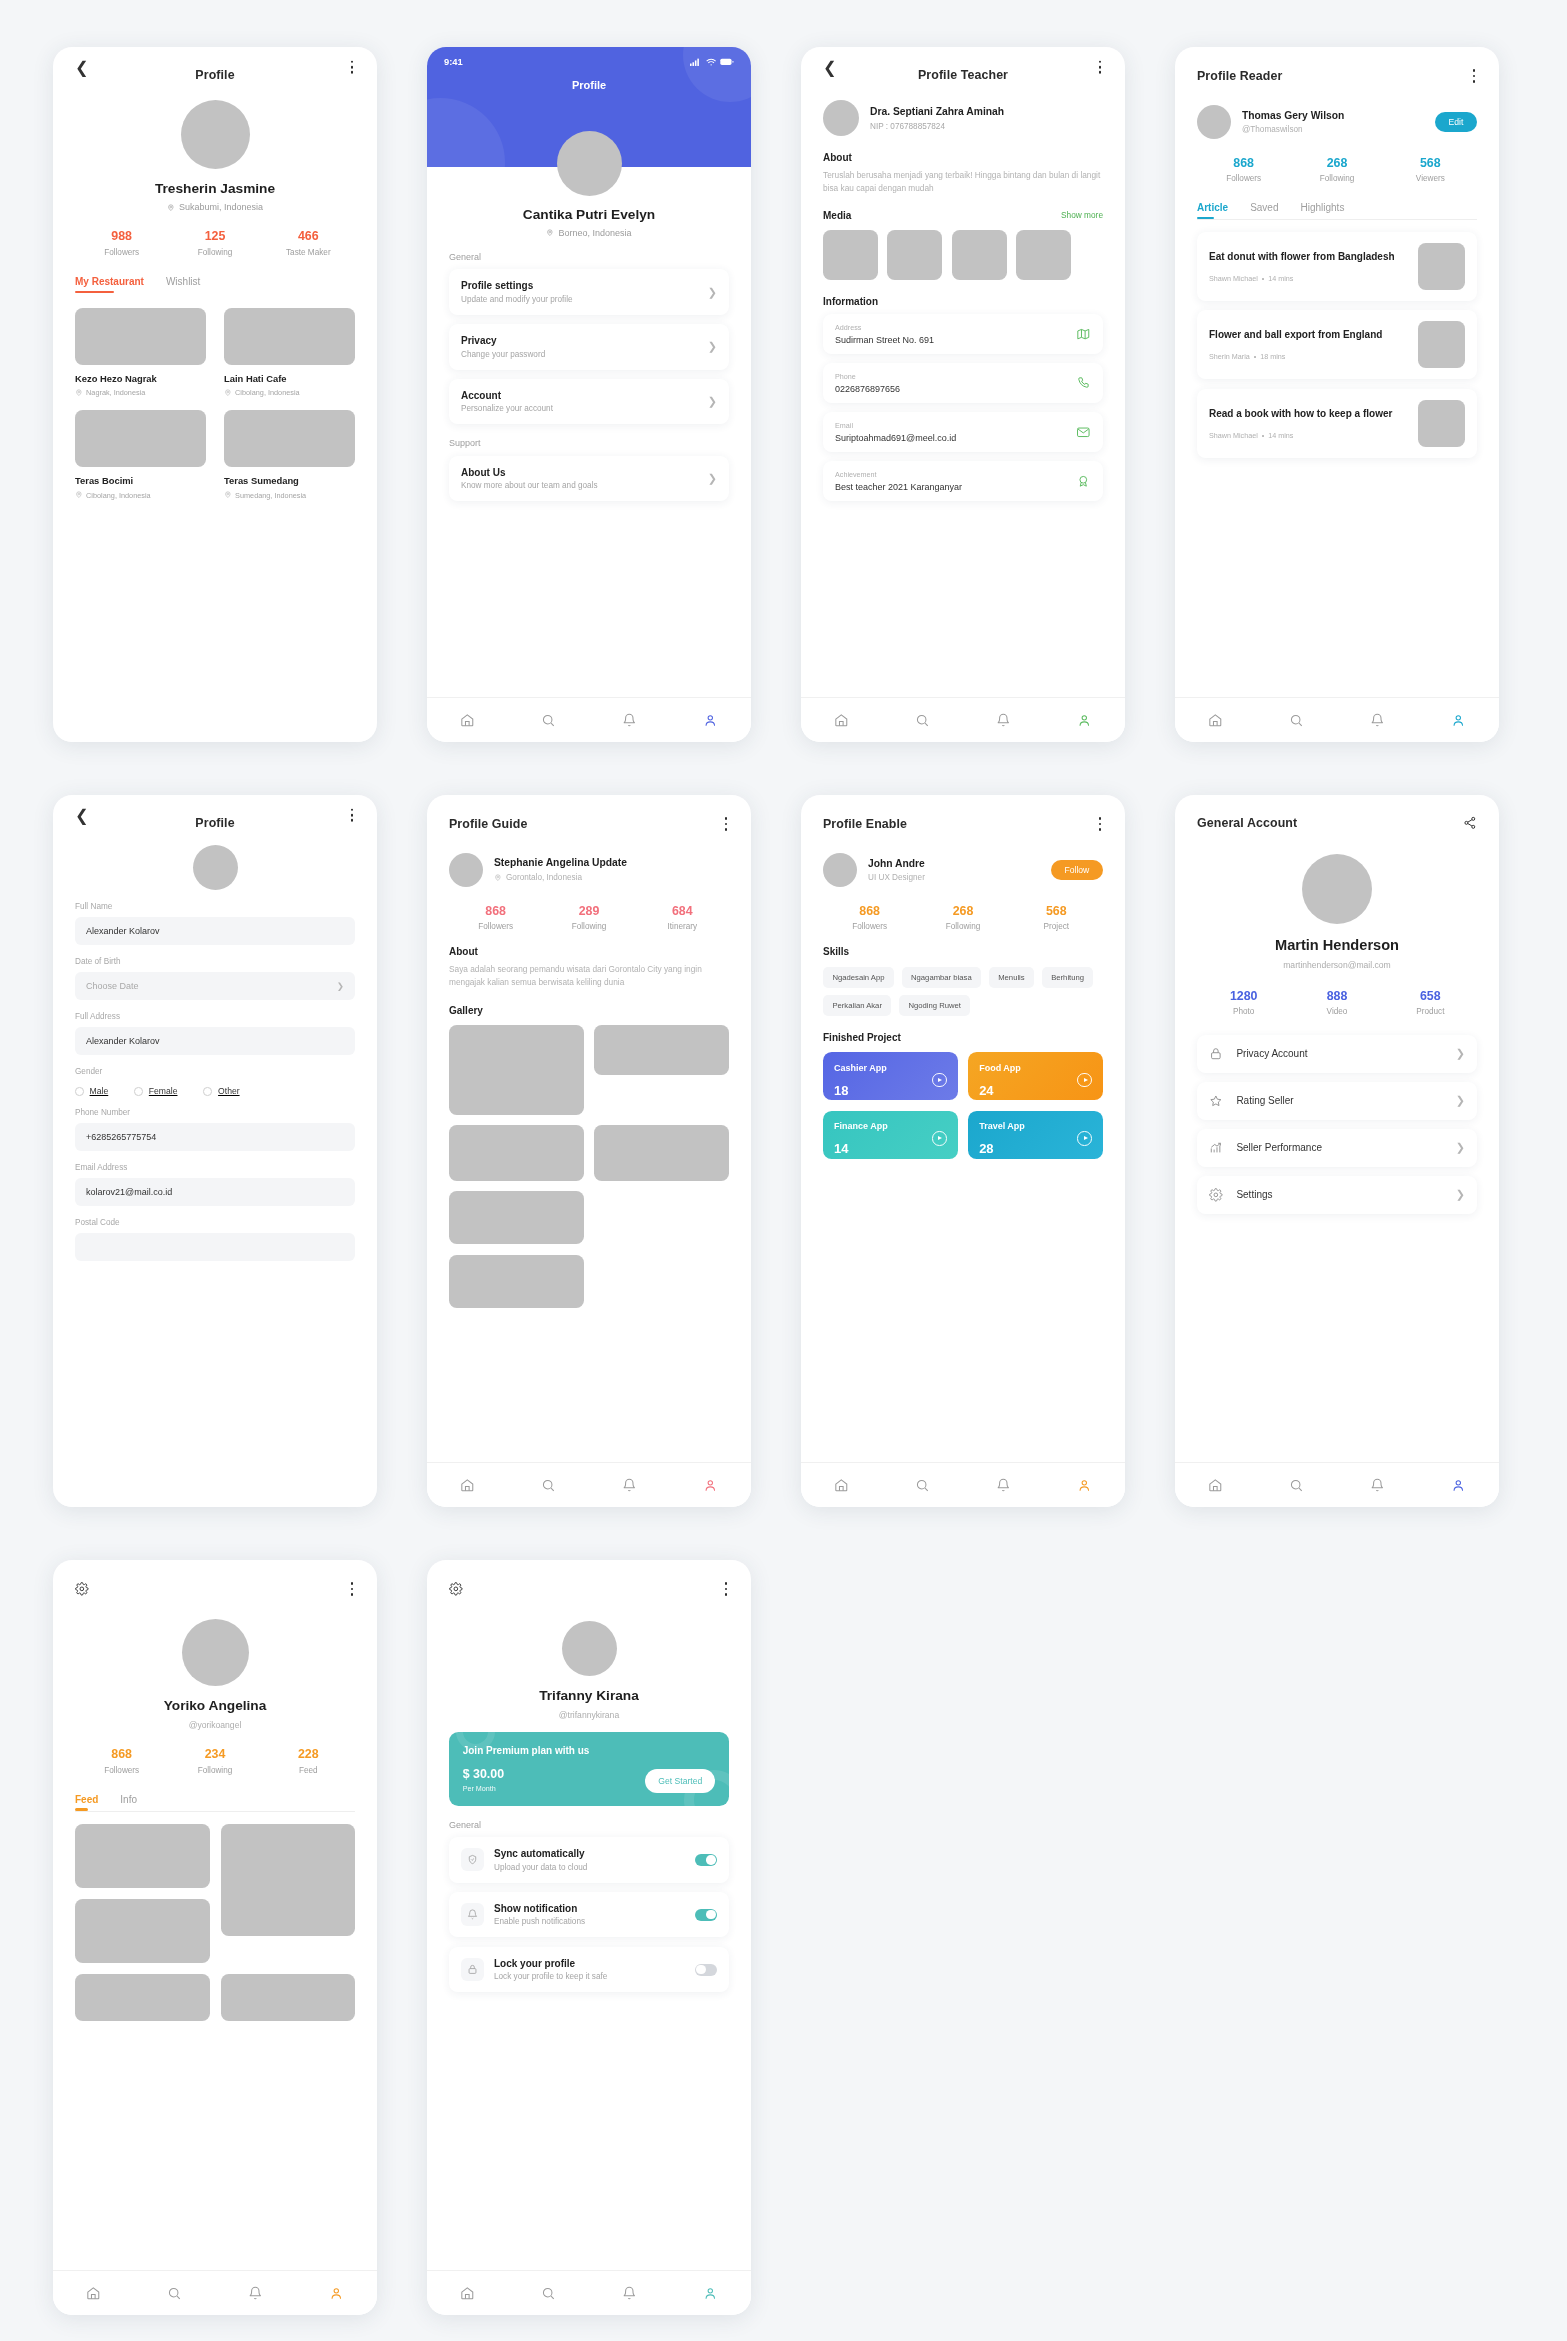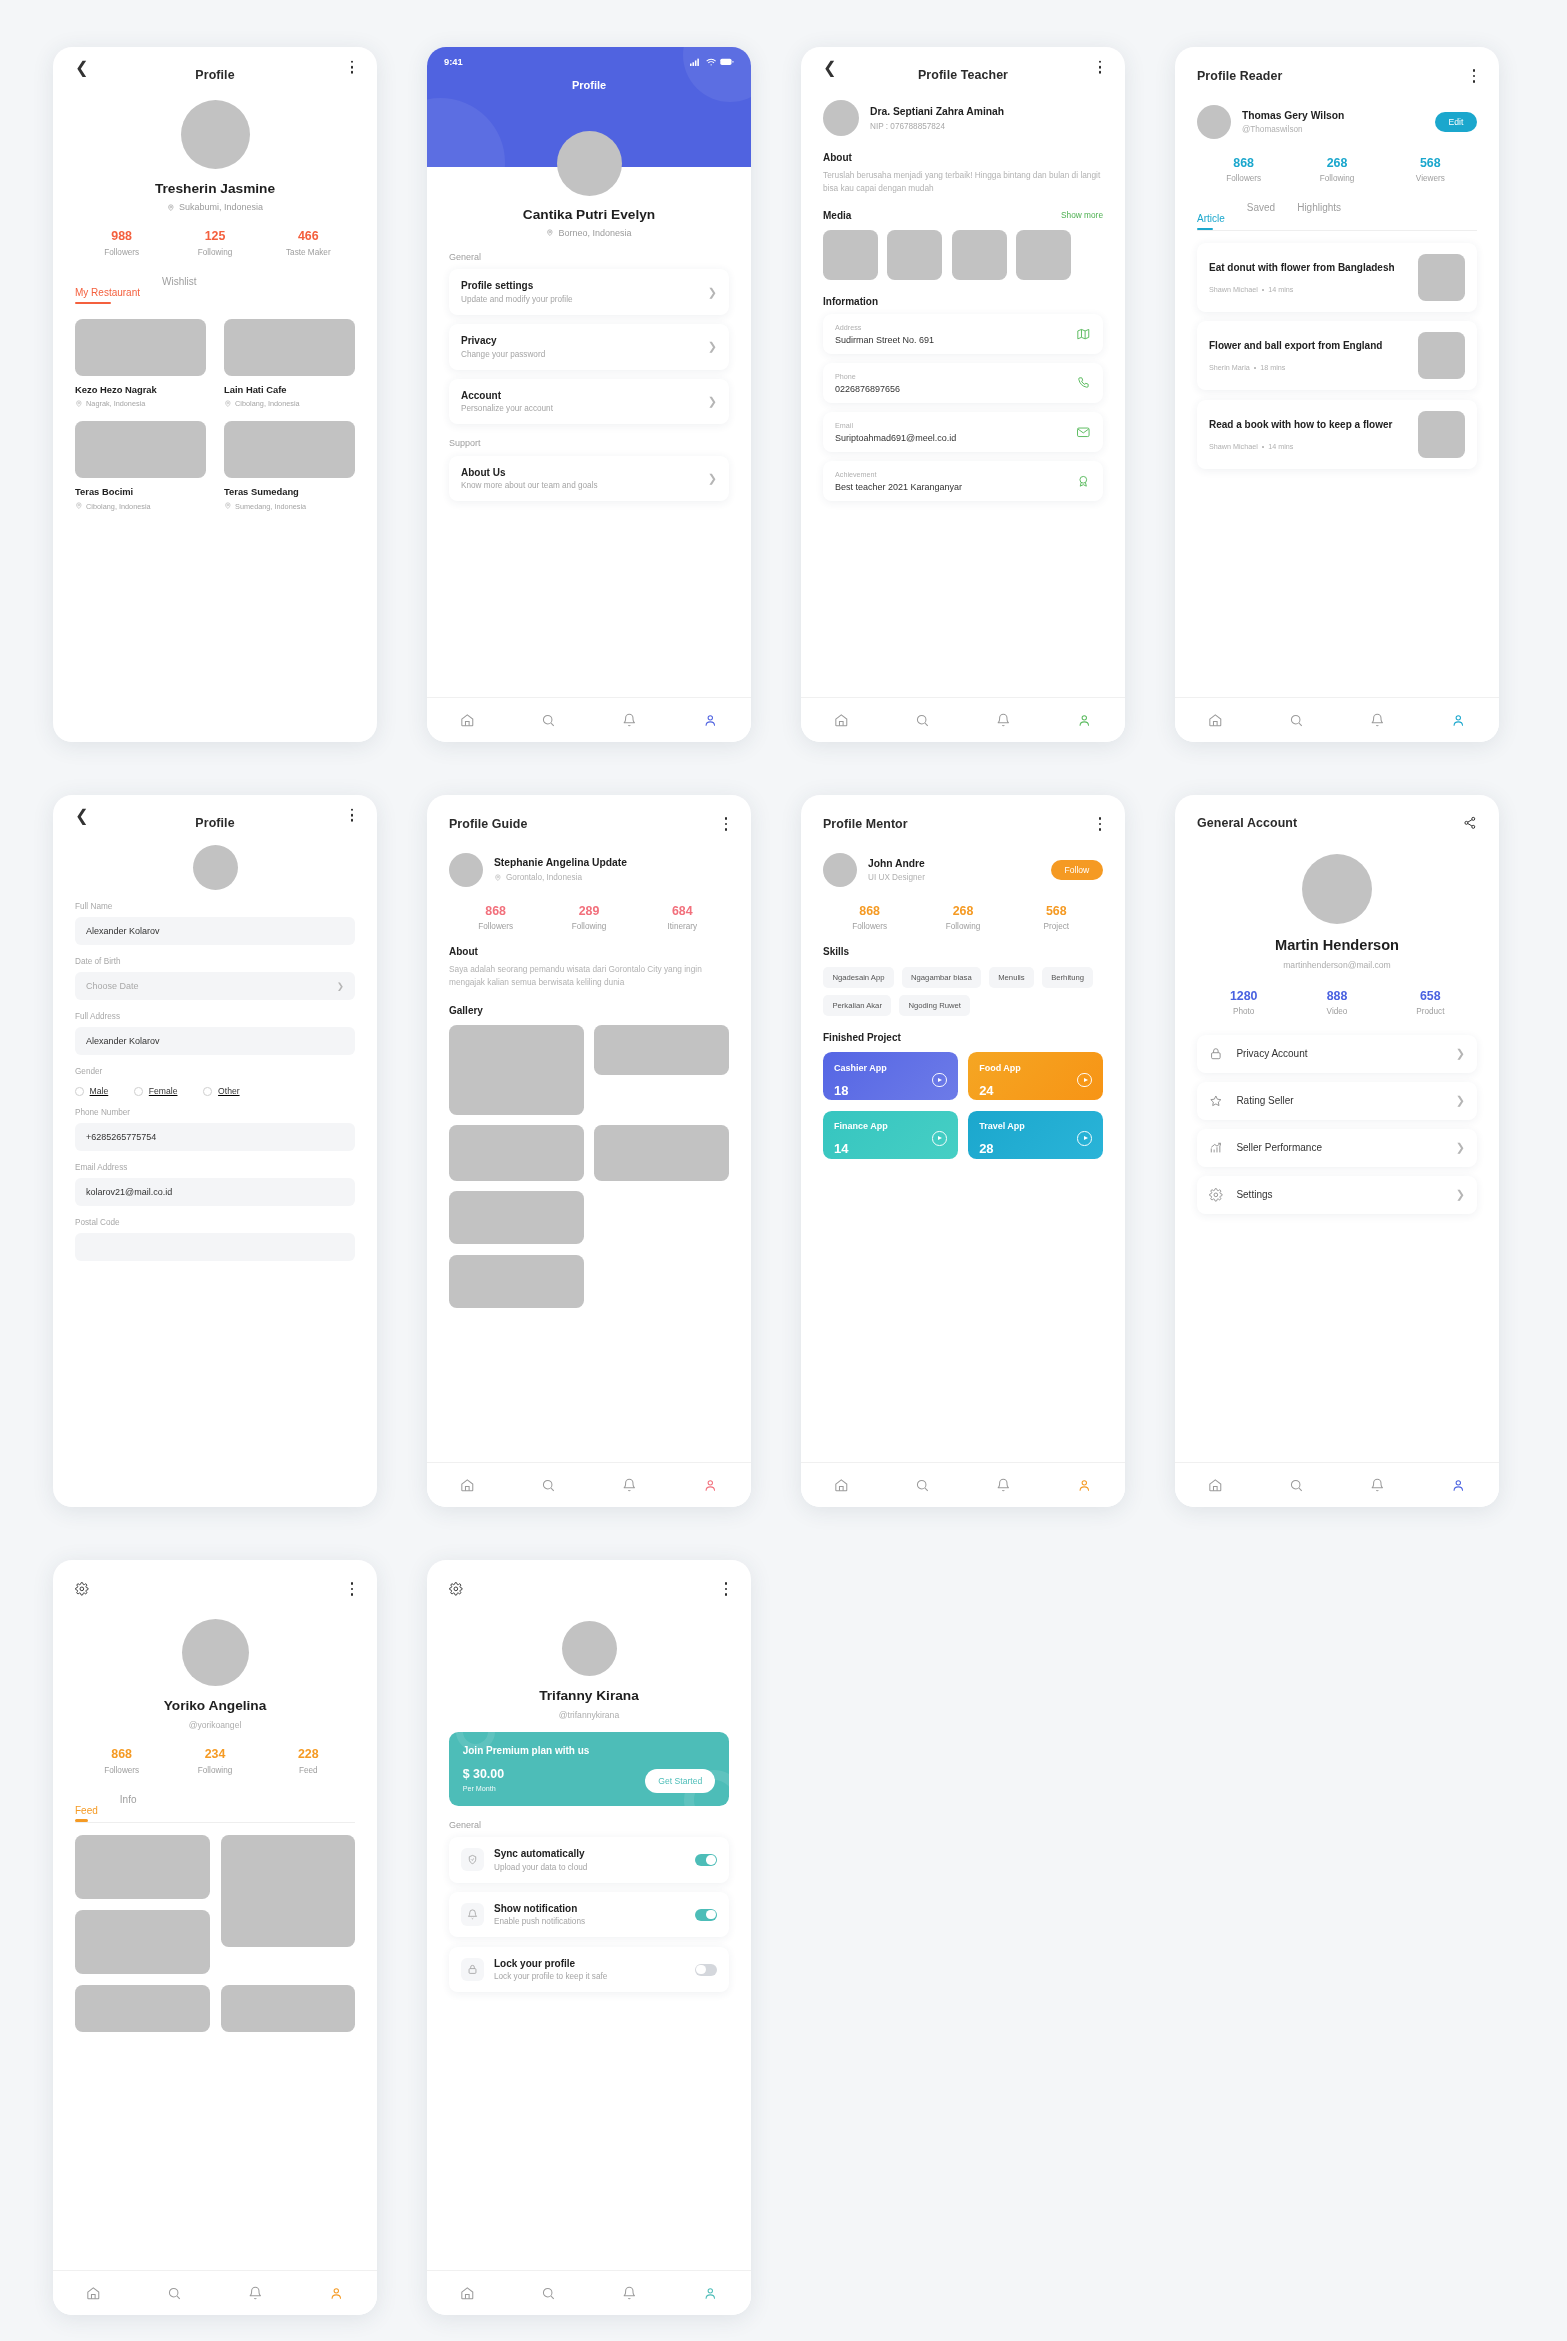--- a/index.html
+++ b/index.html
@@ -57,21 +57,21 @@
 
   
   .stats { display: flex; margin-top: 17px; }
   .stat { flex: 1; text-align: center; }
   .stat .num { font-size: 12.4px; font-weight: 700; }
   .stat .lbl { font-size: 8.2px; color: #9e9e9e; margin-top: 4.3px; }
 
   
   .tabs { display: flex; gap: 22px; margin-top: 19px; }
   .tab { font-size: 10px; color: #9e9e9e; padding-bottom: 6px; cursor: pointer; position: relative; }
-  .tab.active { font-weight: 400; margin-top: 11px; }
+  .tab.active { font-weight: 700; }
   .tab.active::after { content:""; position:absolute; left:0; bottom:0; width: 56%; height: 2.1px; border-radius:1.7px; background: currentColor; }
 
   
   .bnav {
     display: flex; align-items: center; justify-content: space-around;
     height: 45px; border-top: 0.9px solid #f0f0f0; background: #fff;
     flex: none;
   }
   .bnav svg { width: 14.6px; height: 14.6px; }
 
@@ -670,21 +670,21 @@
           </svg>
         <svg viewBox="0 0 24 24" fill="none" stroke="#f2707c" stroke-width="1.7">
             <circle cx="12" cy="8" r="3.6"></circle>
             <path d="M5 21c0-4 3.2-6.4 7-6.4S19 17 19 21"></path>
           </svg>
       </div>
     </div>
 
     <div class="phone h830">
       <div class="topbar">
-        <div class="title left">Profile Mentor</div>
+        <div class="title left">Profile Enable</div>
         <div class="dots">
             <i></i>
             <i></i>
             <i></i>
           </div>
       </div>
       <div class="scroll pad">
         <div style="display:flex;align-items:center;gap:11px;margin-top:15.4px;">
           <div class="avatar" style="width:34px;height:34px;flex:none;"></div>
           <div style="flex:1;">

